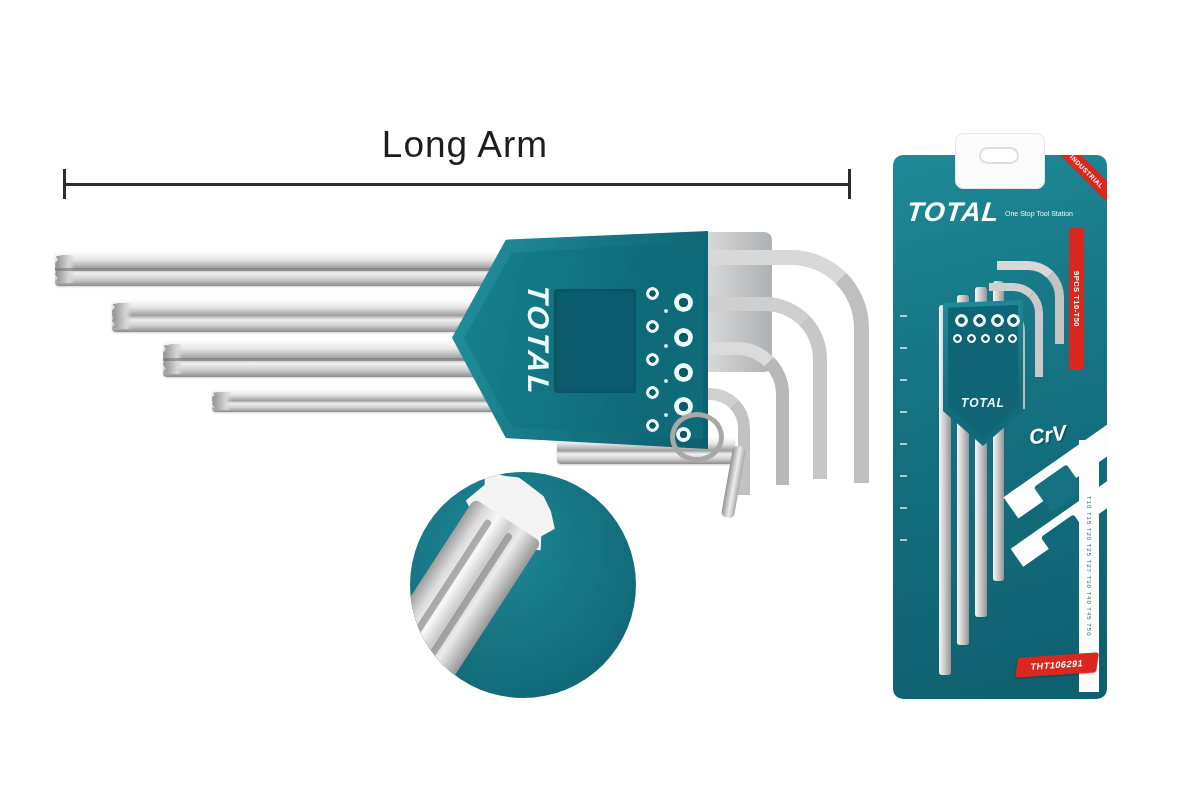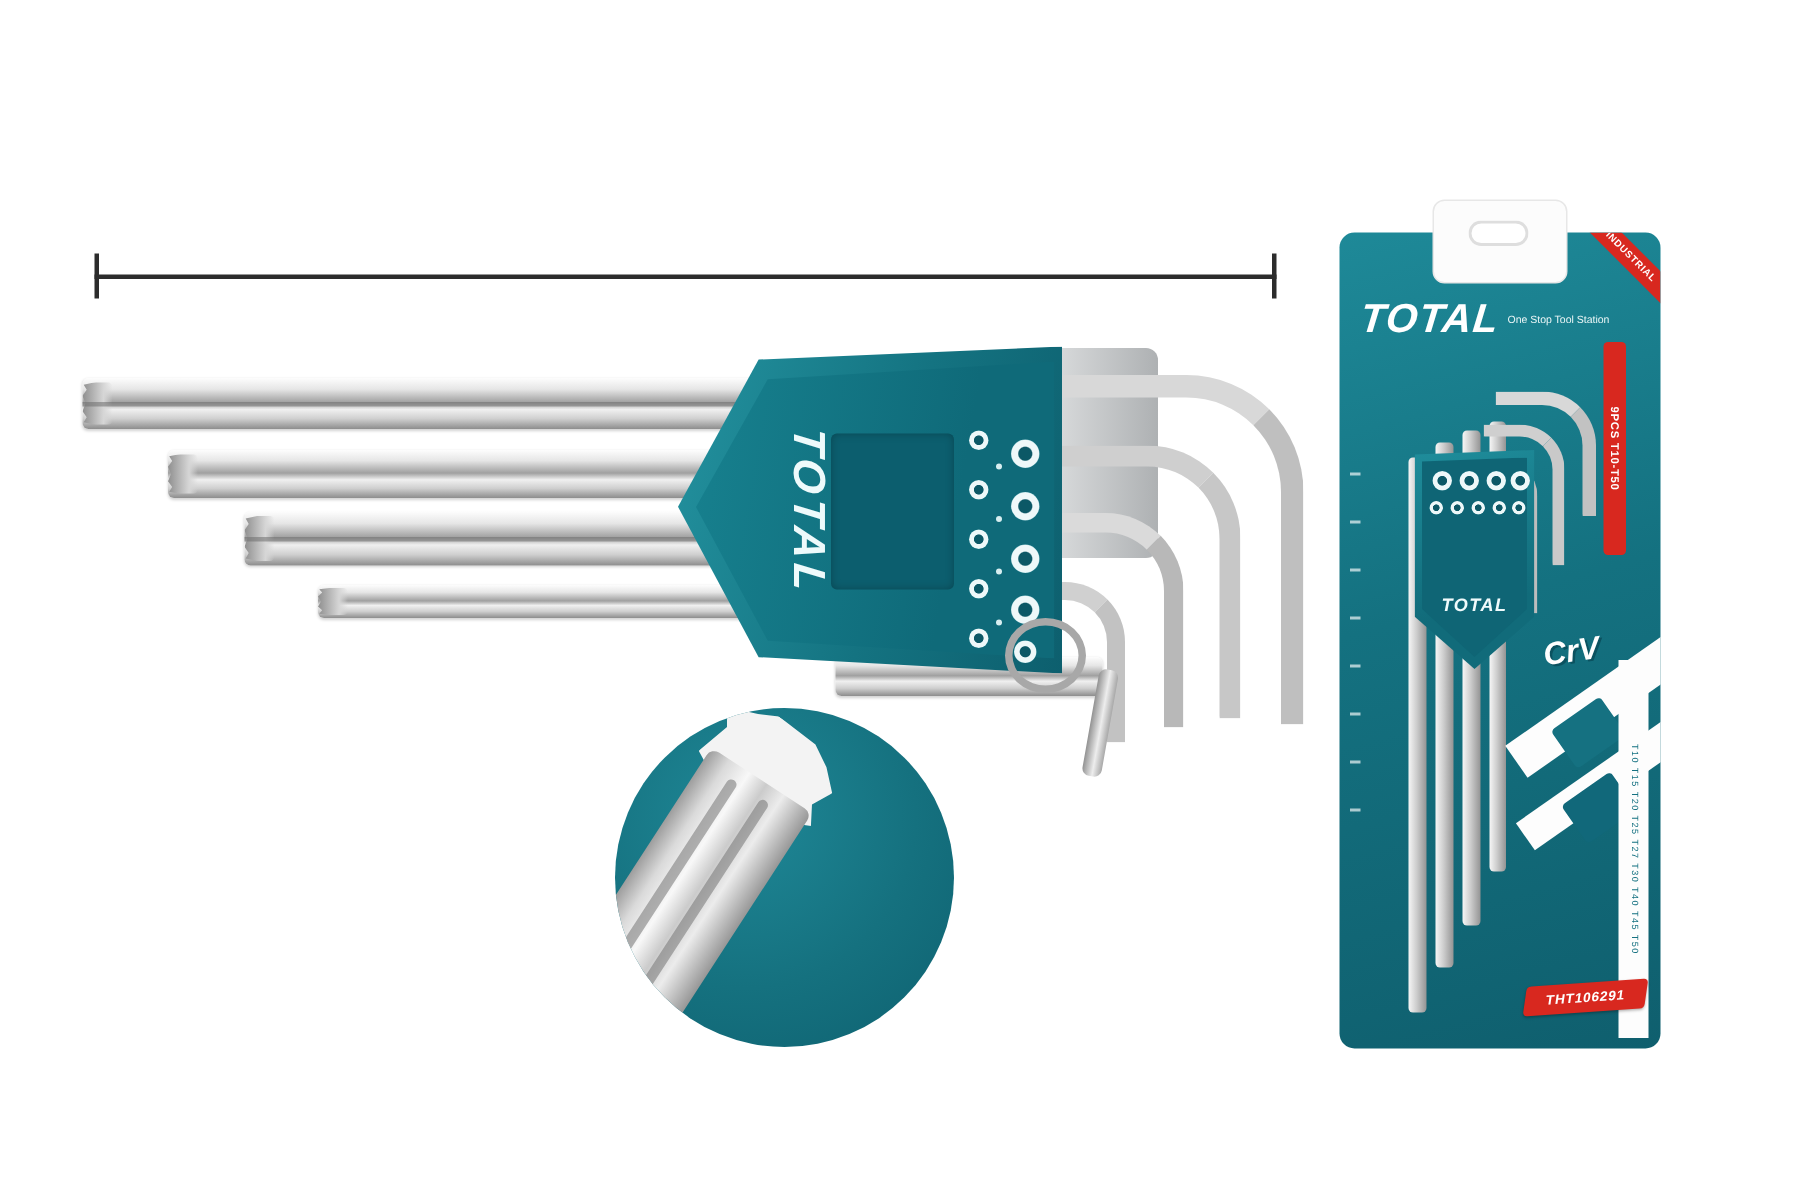--- a/index.html
+++ b/index.html
@@ -134,20 +134,21 @@
   .pkg-code{position:absolute;left:124px;top:500px;width:80px;height:20px;background:#d8281f;
           border-radius:3px;transform:skewX(-12deg) rotate(-4deg);display:flex;align-items:center;
           justify-content:center;color:#fff;font-size:9px;font-weight:bold;letter-spacing:.5px;z-index:3;
           box-shadow:0 1px 2px rgba(0,0,0,.3);}
 </style>
 </head>
 <body>
 
 <div class="stage">
 
+  <div class="abs long-arm-label">Long Arm</div>
   <div class="abs dim-line"></div>
   <div class="abs dim-tick left"></div>
   <div class="abs dim-tick right"></div>
 
   <div class="abs arm" id="arm1">
     <div class="arm-tip"></div>
     <div class="arm-split"></div>
   </div>
   <div class="abs arm" id="arm2">
     <div class="arm-tip"></div>

